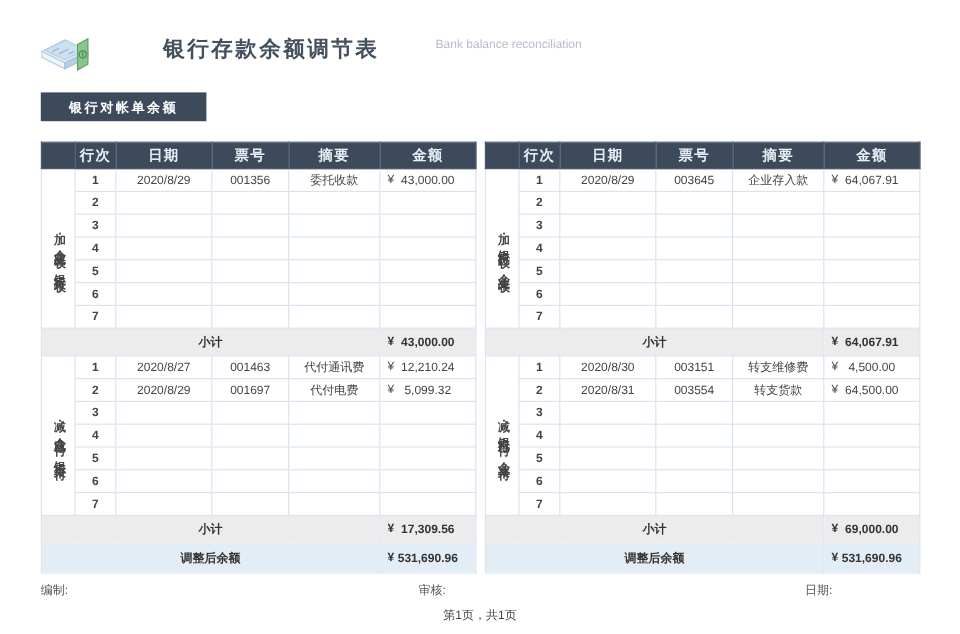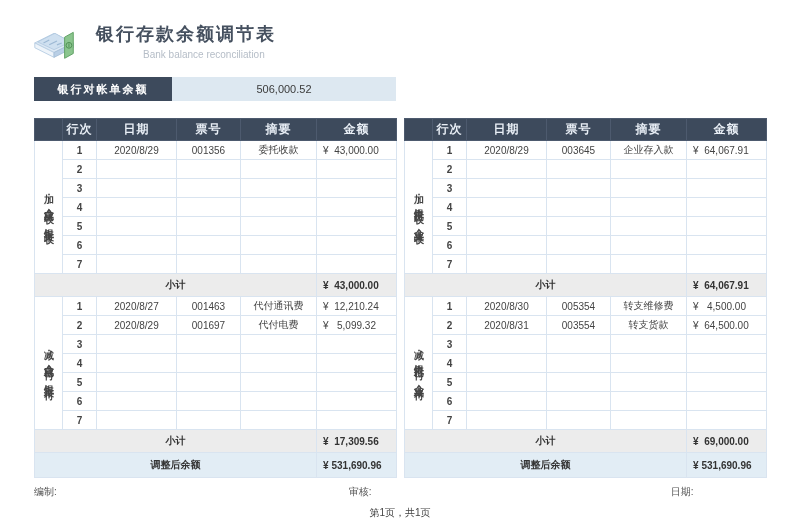--- a/index.html
+++ b/index.html
@@ -11,21 +11,21 @@
     --title-text:#45505f;
   }
   *{box-sizing:border-box;}
   html,body{margin:0;padding:0;background:#fff;}
   body{font-family:"Liberation Sans","DejaVu Sans",sans-serif;}
   .sheet{width:800px;height:528px;background:#fff;padding:14px 34px 0;overflow:hidden;}
 
   
   .report-header{display:flex;align-items:center;gap:16px;height:54px;margin-left:-4px;}
   .report-icon{width:50px;height:48px;flex:0 0 auto;}
-  .title-block{display:flex;flex-direction:column;}
+  .title-block{display:flex;flex-direction:row;margin-left:40px;}
   .report-title{font-size:18px;font-weight:bold;color:var(--title-text);letter-spacing:2px;}
   .report-subtitle{font-size:10px;color:#b5bdc7;margin-top:3px;padding-left:47px;}
 
   
   .balance-row{display:flex;justify-content:space-between;margin-top:9px;}
   .balance-bar{display:flex;width:362px;height:24px;}
   .balance-label{width:138px;background:var(--header-dark);color:#fff;font-size:11px;font-weight:bold;
     display:flex;align-items:center;justify-content:center;letter-spacing:2px;}
   .balance-value{flex:1;background:var(--panel-light-blue);color:#3b3b3b;font-size:11px;
     display:flex;align-items:center;justify-content:center;}
@@ -73,21 +73,20 @@
     </span>
     <div class="title-block">
       <span class="report-title">银行存款余额调节表</span>
       <span class="report-subtitle">Bank balance reconciliation</span>
     </div>
   </div>
 
   <div class="balance-row">
     <div class="balance-bar">
       <div class="balance-label">银行对帐单余额</div>
-      <div class="balance-value">506,000.52</div>
     </div>
   </div>
 
   <div class="tables-row">
     <div class="table-host">
         <table class="grid">
           <colgroup>
             <col style="width: 28px;">
             <col style="width: 34px;">
             <col style="width: 80px;">
@@ -293,21 +292,21 @@
               <td class="amt"></td>
             </tr>
             <tr class="subtotal">
               <td colspan="5">小计</td>
               <td class="amt"><span class="yen">¥</span><span class="val">64,067.91</span></td>
             </tr>
             <tr>
               <td class="vlabel" rowspan="7">减：银行已付，企业未付</td>
               <td class="num">1</td>
               <td>2020/8/30</td>
-              <td>005354</td>
+              <td>003151</td>
               <td>转支维修费</td>
               <td class="amt"><span class="yen">¥</span><span class="val">4,500.00</span></td>
             </tr>
             <tr>
               <td class="num">2</td>
               <td>2020/8/31</td>
               <td>003554</td>
               <td>转支货款</td>
               <td class="amt"><span class="yen">¥</span><span class="val">64,500.00</span></td>
             </tr>

